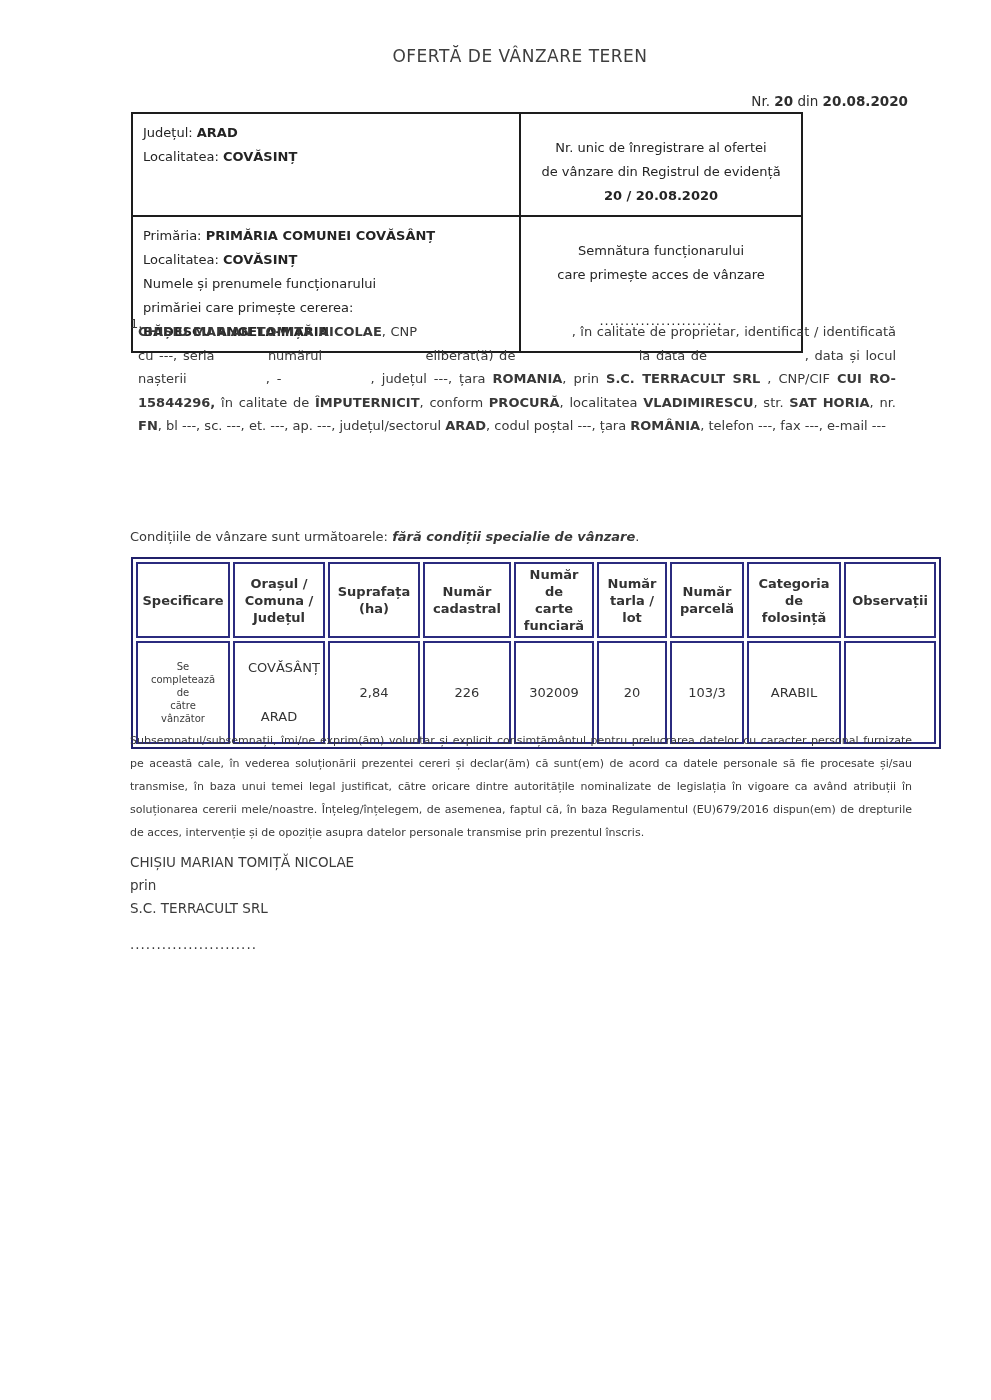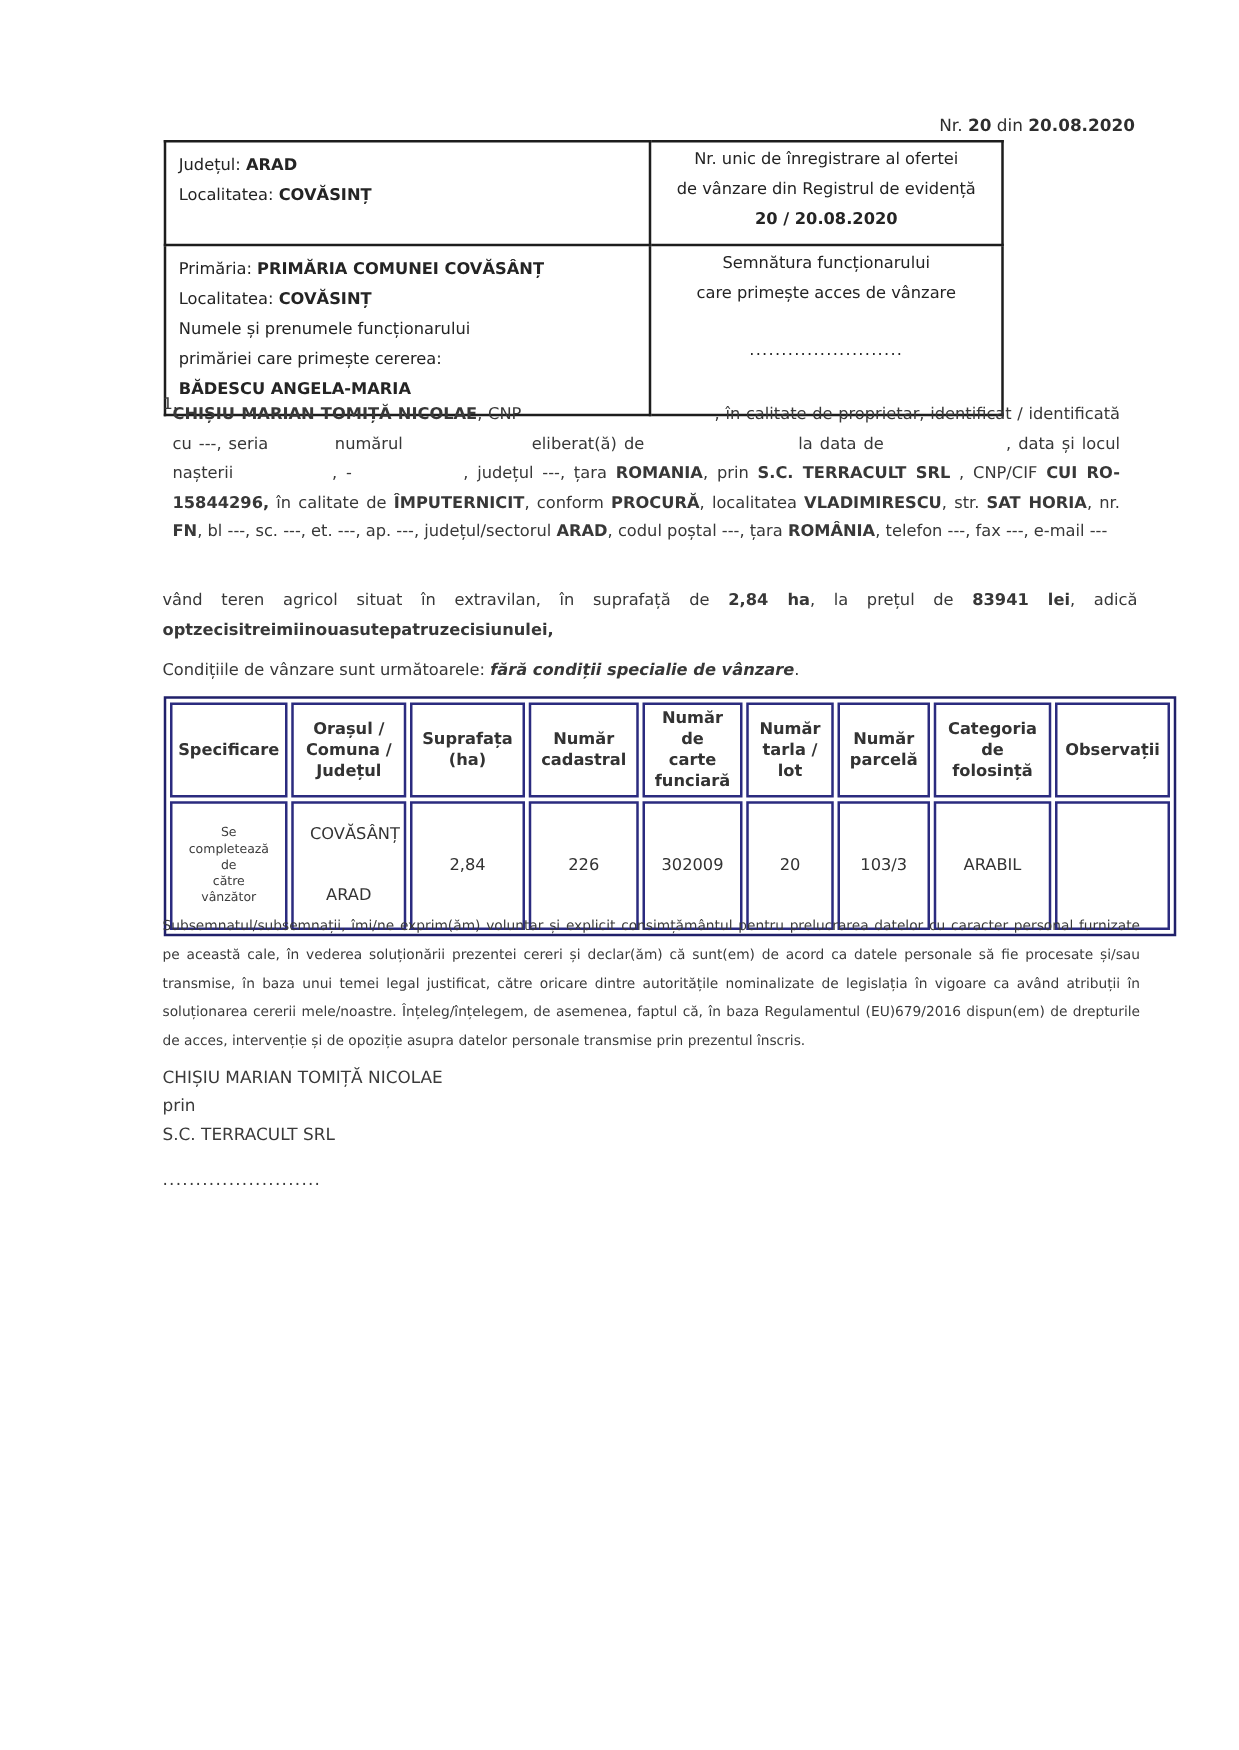--- a/index.html
+++ b/index.html
@@ -26,21 +26,21 @@
     border-collapse:collapse; table-layout:fixed;
   }
   .top-table td {
     border:2px solid #1d1d1d; vertical-align:top;
     font-size:13px; line-height:24px; color:#242424;
     padding:7px 10px;
   }
   .top-table .col-l { width:388px; }
   .top-table .r1 td { height:80px; }
   .top-table .r2 td { height:123px; }
-  .top-table td.center { text-align:center; vertical-align:top; padding-top:2px; }
+  .top-table td.center { text-align:center; vertical-align:top; padding-top:22px; }
   .dots-line { margin-top:22px; letter-spacing:1px; }
 
   .b { font-weight:bold; }
   .bi { font-weight:bold; font-style:italic; }
   .gap { display:inline-block; }
 
   .para-num { position:absolute; left:130px; top:316px; font-size:13px; color:#383838; }
   .para {
     position:absolute; font-size:13px; line-height:23.5px; color:#383838;
     text-align:justify;
@@ -71,20 +71,21 @@
   }
 
   .signature { position:absolute; left:130px; top:851px; font-size:13.5px; line-height:23px; color:#3a3a3a; }
   .sig-dots { margin-top:13px; letter-spacing:1px; }
 </style>
 </head>
 <body>
 
 <div class="page">
 
+  <div class="title">OFERTĂ DE VÂNZARE TEREN</div>
 
   <div class="nr-line"><span>Nr. </span><span class="b">20</span><span> din </span><span class="b">20.08.2020</span></div>
 
   <table class="top-table">
     <tbody>
         <tr class="r1">
       <td class="col-l">
         <div><span>Județul: </span><span class="b">ARAD</span></div>
         <div><span>Localitatea: </span><span class="b">COVĂSINȚ</span></div>
       </td>
@@ -106,21 +107,20 @@
         <div><span>Semnătura funcționarului</span></div>
         <div><span>care primește acces de vânzare</span></div>
         <div class="dots-line">........................</div>
       </td>
     </tr>
   </tbody>
     </table>
 
   <div class="para-num">1.</div>
   <div class="para para1"><span class="b">CHIȘIU MARIAN TOMIȚĂ NICOLAE</span><span>, CNP </span><span class="gap" style="width: 150px;">&nbsp;</span><span>, în calitate de proprietar, identificat / identificată cu ---, seria </span><span class="gap" style="width: 42px;">&nbsp;</span><span> numărul </span><span class="gap" style="width: 92px;">&nbsp;</span><span> eliberat(ă) de </span><span class="gap" style="width: 112px;">&nbsp;</span><span> la data de </span><span class="gap" style="width: 92px;">&nbsp;</span><span>, data și locul nașterii </span><span class="gap" style="width: 72px;">&nbsp;</span><span>, - </span><span class="gap" style="width: 82px;">&nbsp;</span><span>, județul ---, țara </span><span class="b">ROMANIA</span><span>, prin </span><span class="b">S.C. TERRACULT SRL</span><span> , CNP/CIF </span><span class="b">CUI RO-15844296,</span><span> în calitate de </span><span class="b">ÎMPUTERNICIT</span><span>, conform </span><span class="b">PROCURĂ</span><span>, localitatea </span><span class="b">VLADIMIRESCU</span><span>, str. </span><span class="b">SAT HORIA</span><span>, nr. </span><span class="b">FN</span><span>, bl ---, sc. ---, et. ---, ap. ---, județul/sectorul </span><span class="b">ARAD</span><span>, codul poștal ---, țara </span><span class="b">ROMÂNIA</span><span>, telefon ---, fax ---, e-mail ---</span></div>
-  <div class="para para2"><span>vând teren agricol situat în extravilan, în suprafață de </span><span class="b">2,84 ha</span><span>, la prețul de </span><span class="b">83941 lei</span><span>, adică </span><span class="b">optzecisitreimiinouasutepatruzecisiunulei,</span></div>
   <div class="para para3"><span>Condițiile de vânzare sunt următoarele: </span><span class="bi">fără condiții specialie de vânzare</span><span>.</span></div>
 
   <table class="land-table">
     <colgroup>
       <col style="width:94px">
         <col style="width:92px">
         <col style="width:92px">
       <col style="width:88px">
         <col style="width:80px">
         <col style="width:70px">

